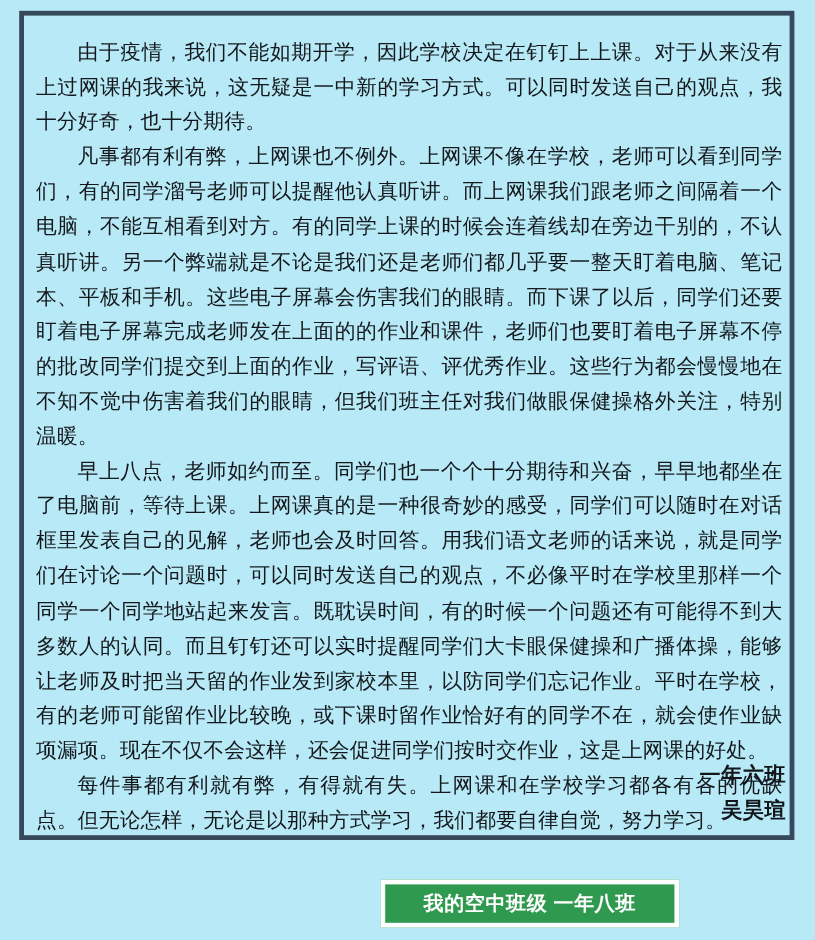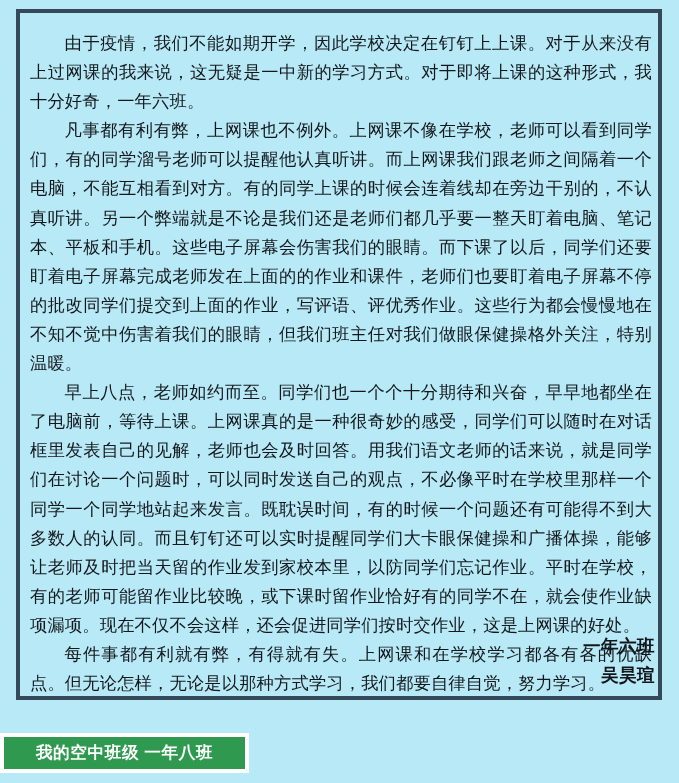--- a/index.html
+++ b/index.html
@@ -64,21 +64,21 @@
     white-space: nowrap;
   }
 
   
   .cta-wrap {
     position: absolute;
     left: 0;
     top: 733px;
     width: 566px;
     display: flex;
-    justify-content: flex-start;
+    justify-content: flex-end;
   }
   .cta-button {
     display: inline-block;
     box-sizing: border-box;
     width: 249px;
     height: 40px;
     line-height: 32px;
     background: #2f9a4f;
     border: 4px solid #ffffff;
     color: #ffffff;
@@ -89,21 +89,21 @@
     cursor: pointer;
     user-select: none;
   }
 </style>
 </head>
 <body>
 
 <div class="essay-frame">
 
   <div class="essay-body">
-    <p class="para">由于疫情，我们不能如期开学，因此学校决定在钉钉上上课。对于从来没有上过网课的我来说，这无疑是一中新的学习方式。对于即将上课的这种形式，我十分好奇，一年六班。</p>
+    <p class="para">由于疫情，我们不能如期开学，因此学校决定在钉钉上上课。对于从来没有上过网课的我来说，这无疑是一中新的学习方式。可以同时发送自己的观点，我十分好奇，也十分期待。</p>
     <p class="para">凡事都有利有弊，上网课也不例外。上网课不像在学校，老师可以看到同学们，有的同学溜号老师可以提醒他认真听讲。而上网课我们跟老师之间隔着一个电脑，不能互相看到对方。有的同学上课的时候会连着线却在旁边干别的，不认真听讲。另一个弊端就是不论是我们还是老师们都几乎要一整天盯着电脑、笔记本、平板和手机。这些电子屏幕会伤害我们的眼睛。而下课了以后，同学们还要盯着电子屏幕完成老师发在上面的的作业和课件，老师们也要盯着电子屏幕不停的批改同学们提交到上面的作业，写评语、评优秀作业。这些行为都会慢慢地在不知不觉中伤害着我们的眼睛，但我们班主任对我们做眼保健操格外关注，特别温暖。</p>
     <p class="para">早上八点，老师如约而至。同学们也一个个十分期待和兴奋，早早地都坐在了电脑前，等待上课。上网课真的是一种很奇妙的感受，同学们可以随时在对话框里发表自己的见解，老师也会及时回答。用我们语文老师的话来说，就是同学们在讨论一个问题时，可以同时发送自己的观点，不必像平时在学校里那样一个同学一个同学地站起来发言。既耽误时间，有的时候一个问题还有可能得不到大多数人的认同。而且钉钉还可以实时提醒同学们大卡眼保健操和广播体操，能够让老师及时把当天留的作业发到家校本里，以防同学们忘记作业。平时在学校，有的老师可能留作业比较晚，或下课时留作业恰好有的同学不在，就会使作业缺项漏项。现在不仅不会这样，还会促进同学们按时交作业，这是上网课的好处。</p>
     <p class="para">每件事都有利就有弊，有得就有失。上网课和在学校学习都各有各的优缺点。但无论怎样，无论是以那种方式学习，我们都要自律自觉，努力学习。</p>
   </div>
 
   <div class="signature-block">
     <span class="signature-line">一年六班</span>
     <span class="signature-line">吴昊瑄</span>
   </div>
 

